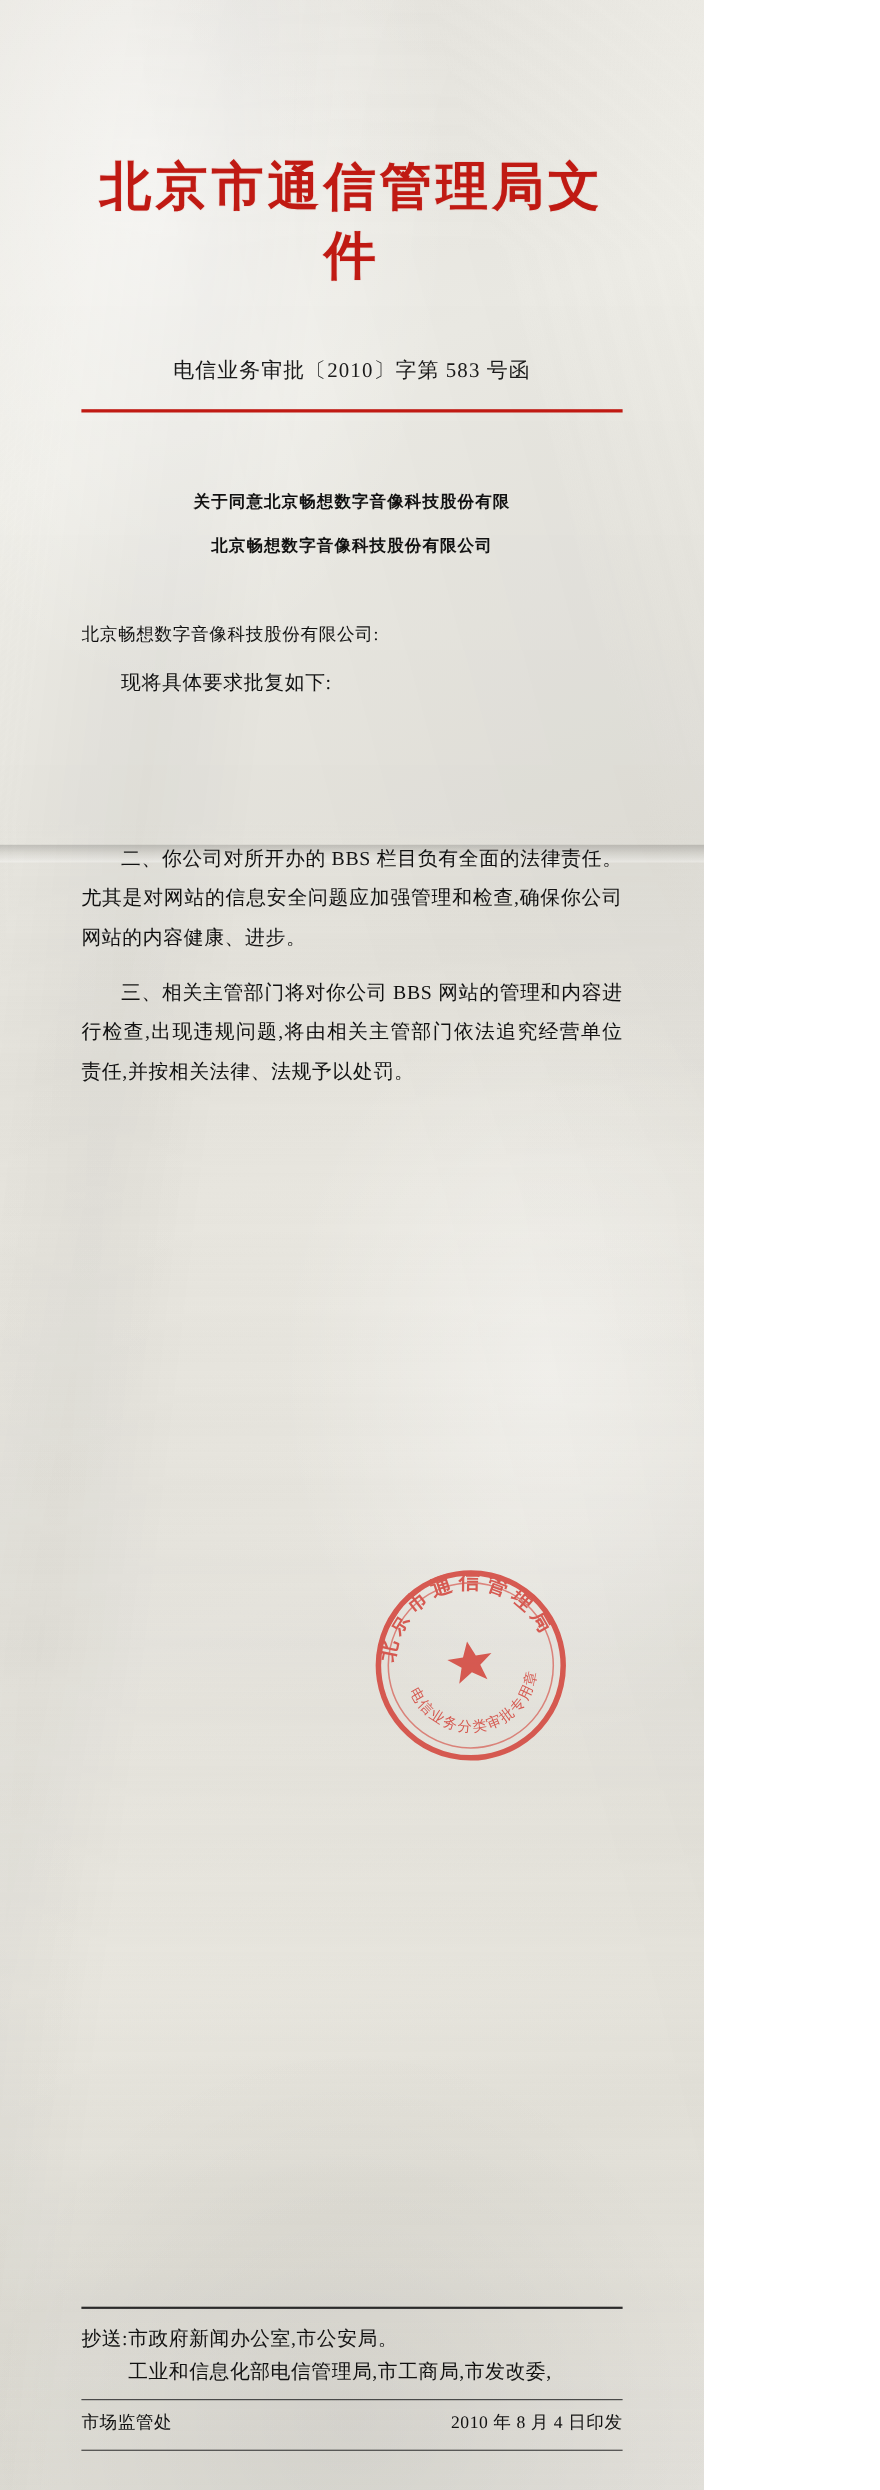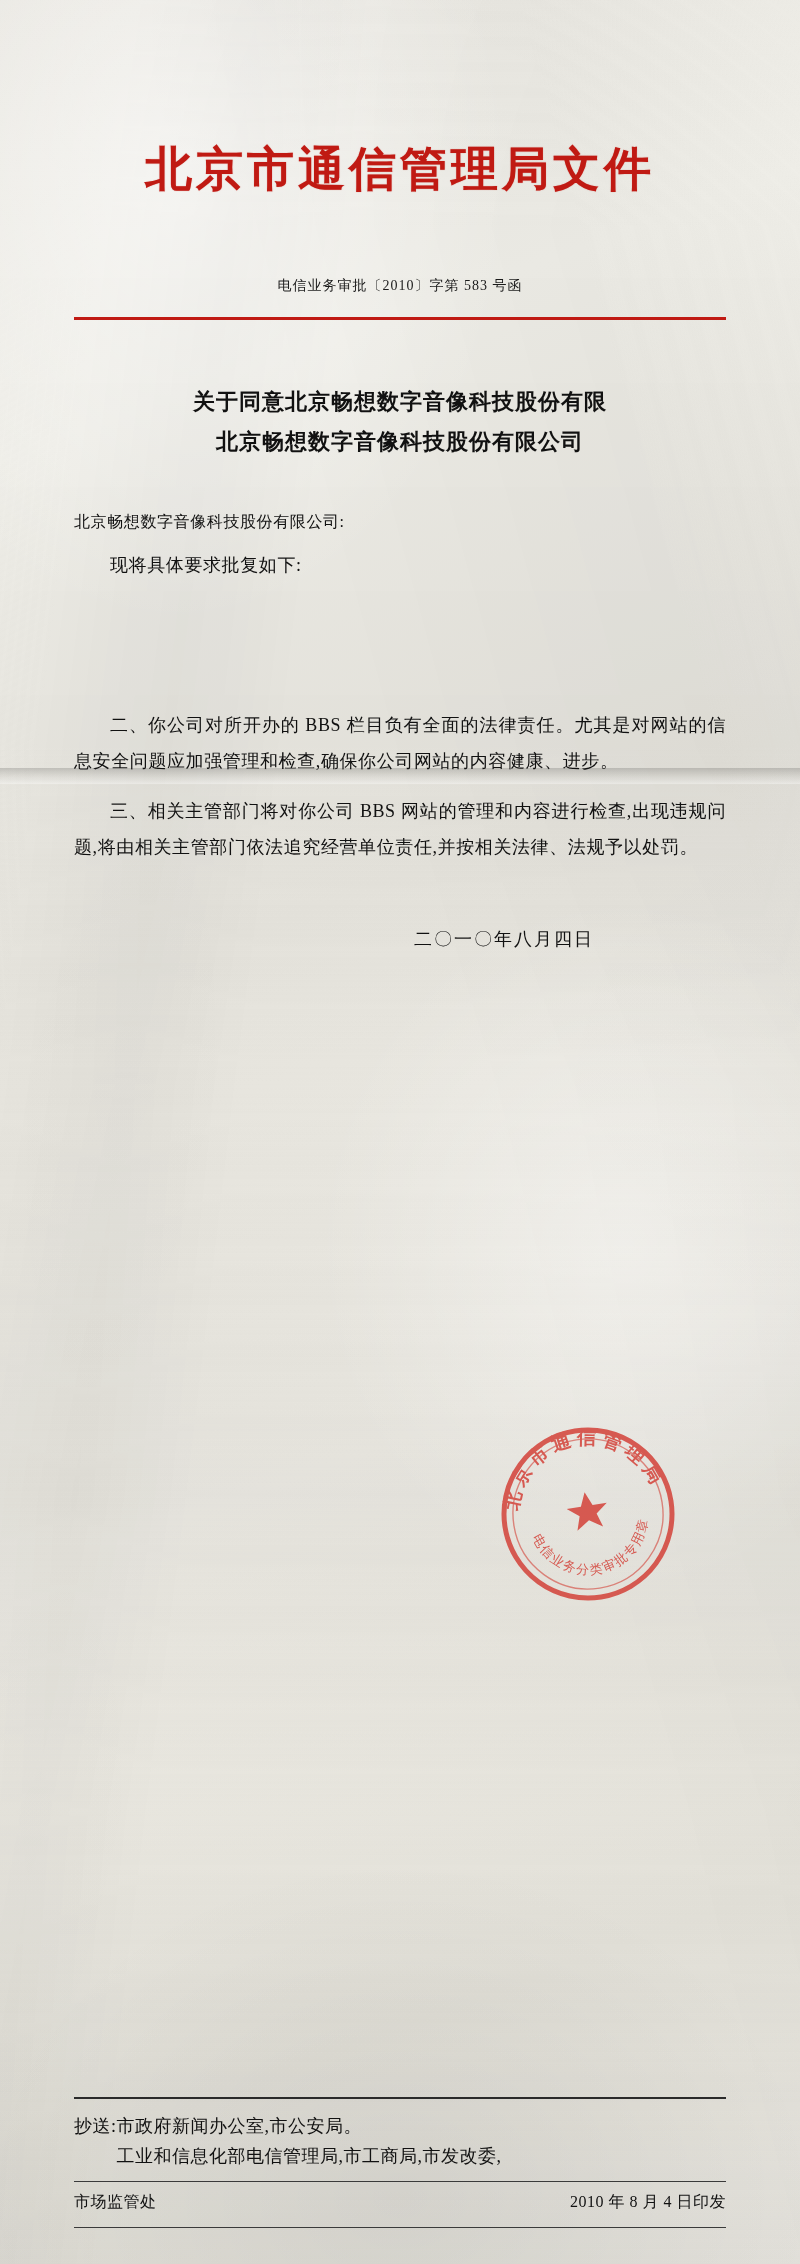--- a/index.html
+++ b/index.html
@@ -5,21 +5,21 @@
   html, body {
     margin: 0;
     padding: 0;
     background: #ffffff;
   }
   body {
     font-family: "Liberation Serif", "DejaVu Serif", serif;
   }
   .page {
     position: relative;
-    width: 800px;
+    width: 640px;
     height: 2264px;
     overflow: hidden;
     background: linear-gradient(160deg, #e8e6e0 0%, #efeee8 18%, #e5e3dc 40%, #eceae3 62%, #e3e1d9 85%, #eae8e1 100%);
   }
   
   .tex {
     position: absolute;
     inset: 0;
     pointer-events: none;
     background:
@@ -58,39 +58,39 @@
     padding-top: 138px;
     text-align: center;
     color: #c01a13;
     font-family: "DejaVu Serif", "Liberation Serif", serif;
     font-weight: bold;
     font-size: 47px;
     letter-spacing: 4px;
     text-shadow: 0 0 1px rgba(192,26,19,0.5);
   }
   .doc-number {
-    margin: 16px;
+    margin: 0;
     padding-top: 60px;
     text-align: center;
-    font-size: 14px;
+    font-size: 19px;
     color: #1a1a1a;
     letter-spacing: 1px;
   }
   .red-rule {
     margin: 22px 0 0 0;
     height: 3px;
     background: #c01a13;
   }
 
   
   .subject {
     margin: 0;
     padding: 62px 34px 0 34px;
     text-align: center;
-    font-size: 22px;
+    font-size: 15px;
     font-weight: bold;
     line-height: 40px;
     color: #111;
     letter-spacing: 1px;
   }
   .subject span { display: block; }
   .addressee {
     margin: 0;
     padding-top: 50px;
     font-size: 16px;
@@ -191,21 +191,20 @@
     </h2>
 
     <div class="addressee">北京畅想数字音像科技股份有限公司:</div>
 
     <p class="para">现将具体要求批复如下:</p>
 
     <div class="lower">
       <p class="para p-top-gap">二、你公司对所开办的 BBS 栏目负有全面的法律责任。尤其是对网站的信息安全问题应加强管理和检查,确保你公司网站的内容健康、进步。</p>
       <p class="para p-top-gap">三、相关主管部门将对你公司 BBS 网站的管理和内容进行检查,出现违规问题,将由相关主管部门依法追究经营单位责任,并按相关法律、法规予以处罚。</p>
 
-      <div class="signature">二〇一〇年八月四日</div>
     </div>
 
   </div>
 
   <div class="seal">
     <svg width="188" height="188" viewBox="0 0 188 188" aria-hidden="true">
       <defs>
         <path id="arcTop" d="M 24,94 A 70,70 0 0 1 164,94"></path>
         <path id="arcBottom" d="M 34,94 A 60,60 0 0 0 154,94"></path>
       </defs>

